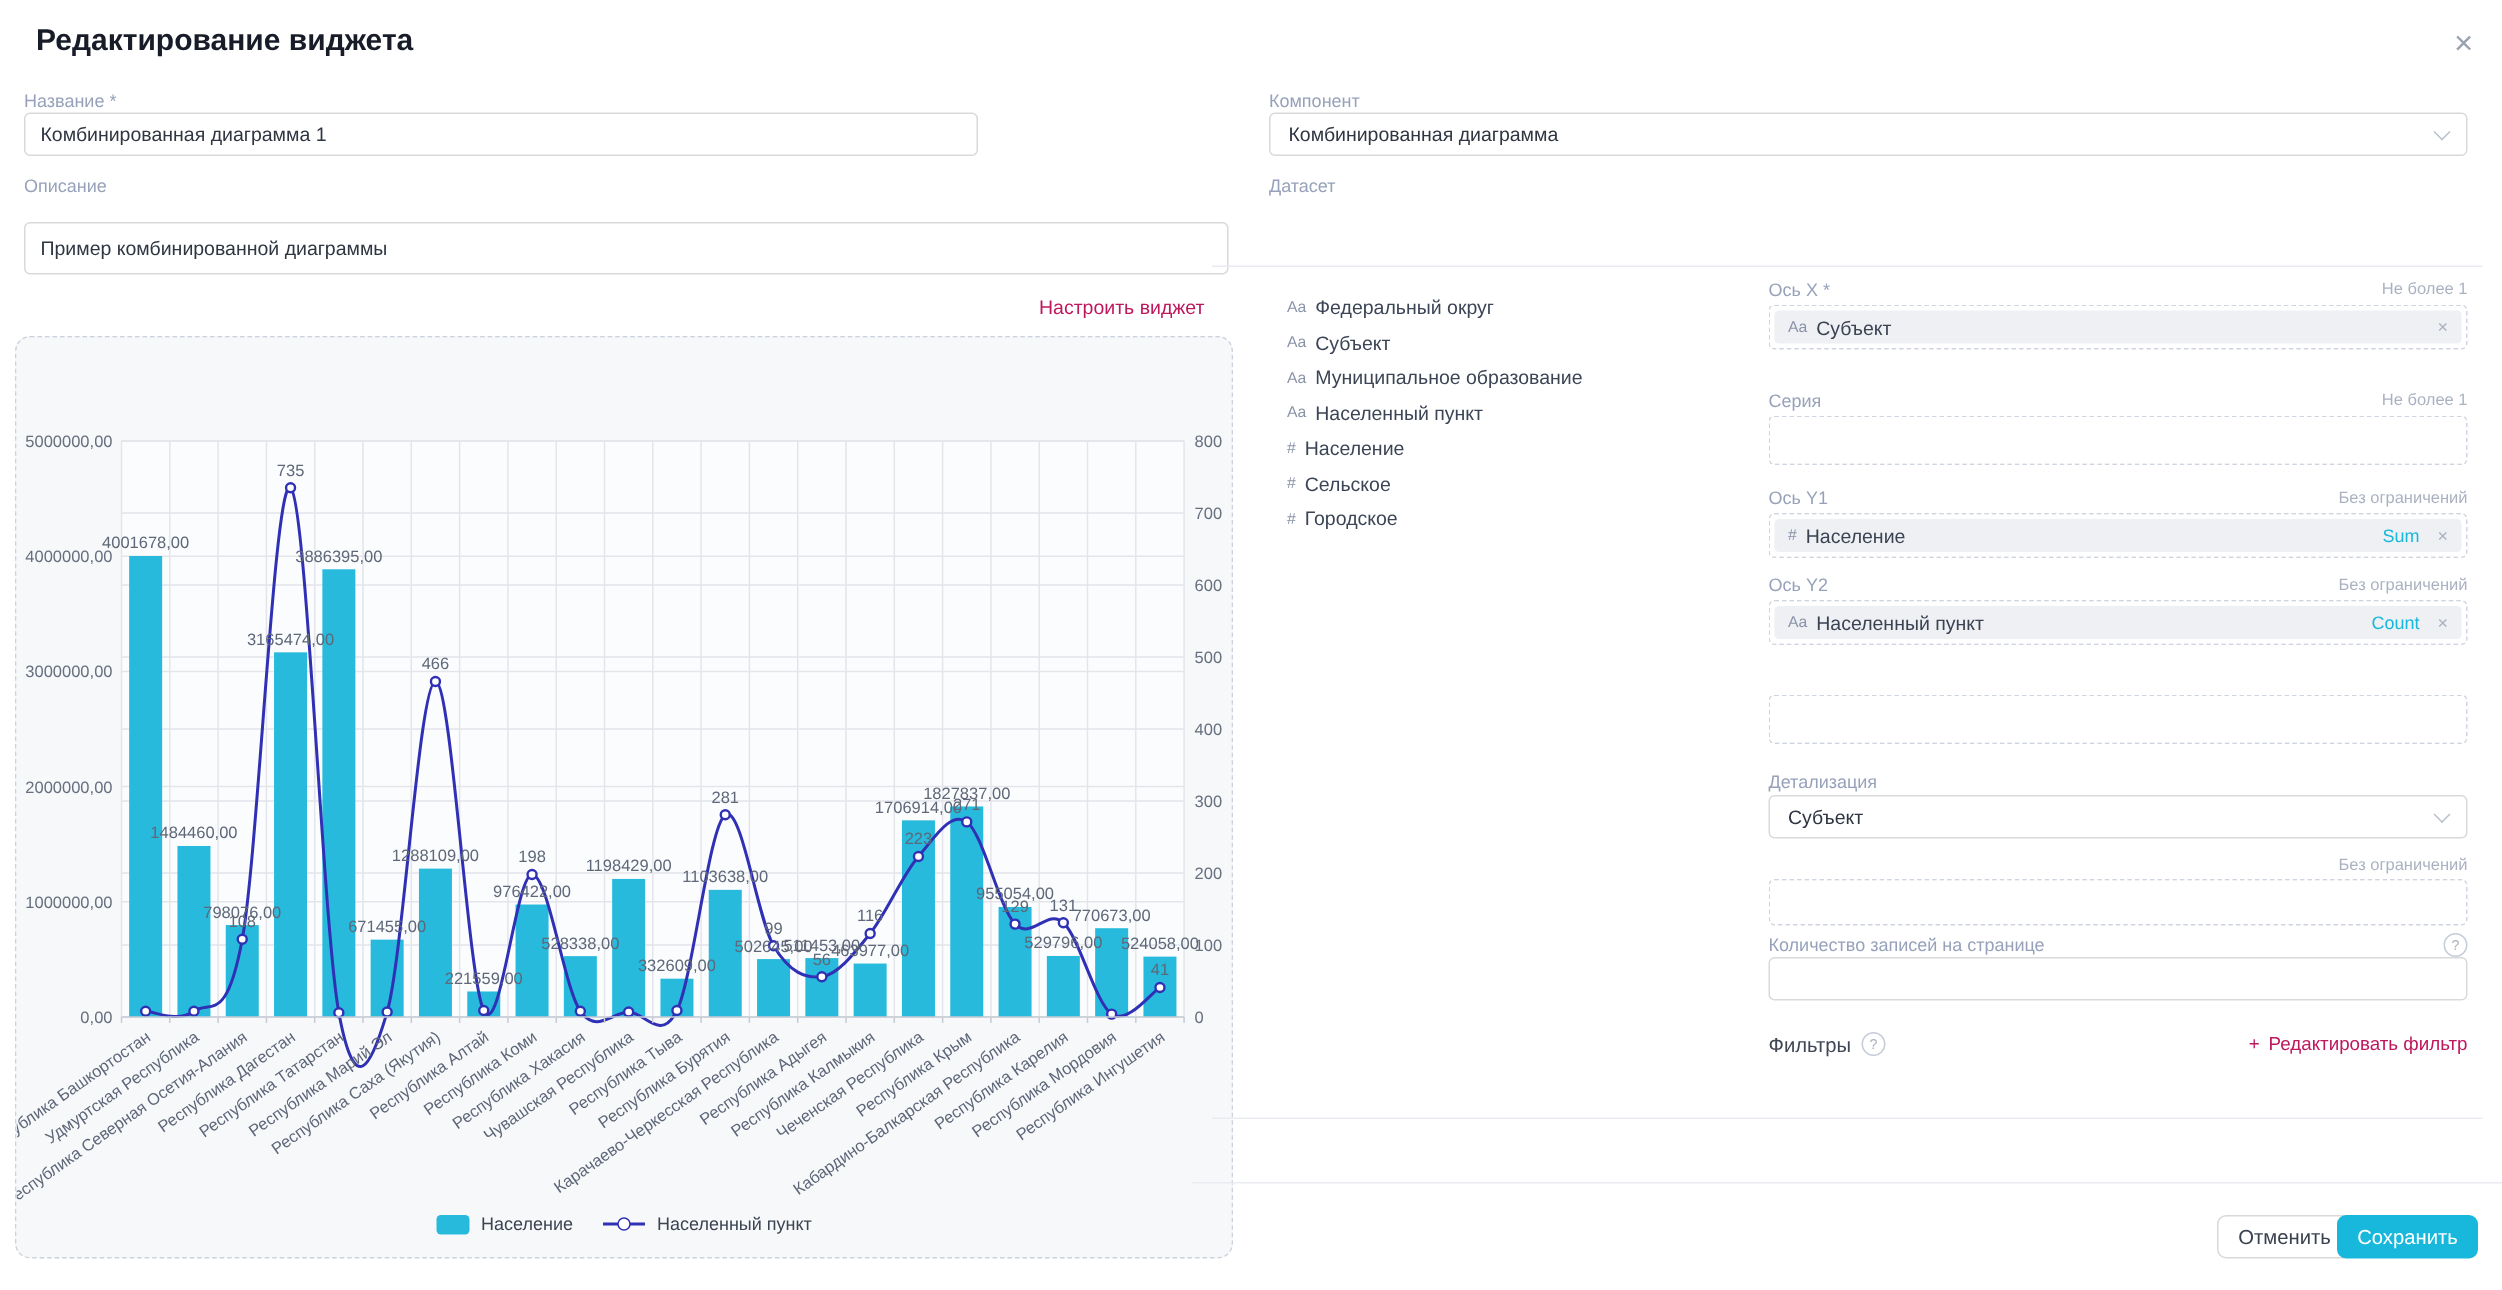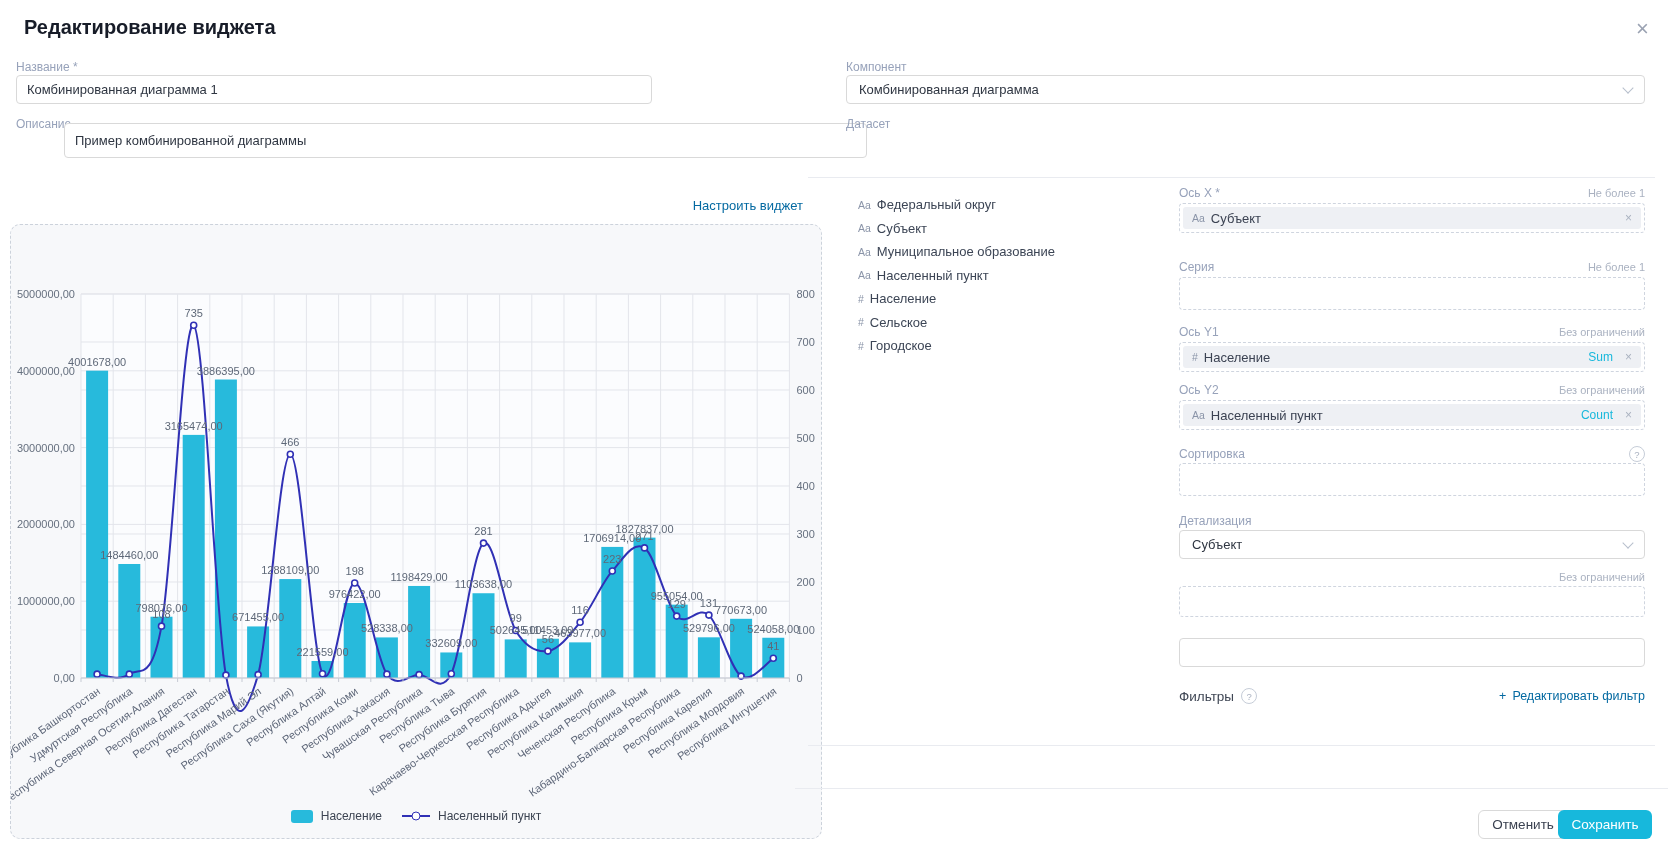--- a/index.html
+++ b/index.html
@@ -22,21 +22,21 @@
            padding:0 9px;font-size:13px;color:#3b4252;}
   .ftype{color:#8a94a8;font-size:10.5px;margin-right:6px;flex:0 0 auto;}
   .agg{color:#17b8dc;font-size:12px;margin-left:auto;}
   .chip-x{color:#aab2c0;font-size:12px;margin-left:12px;cursor:pointer;}
   .chip-x::before{content:"\00D7";}
   .labelrow{display:flex;align-items:center;justify-content:space-between;gap:33px;}
   .qicon{width:14px;height:14px;border:1px solid #c6cdd8;border-radius:50%;color:#a9b1c0;font-size:9.5px;
          display:inline-flex;align-items:center;justify-content:center;flex:0 0 auto;}
   .qicon::before{content:"?";}
   .fielditem{display:flex;align-items:center;height:23.5px;font-size:13px;color:#3c4555;}
-  .link{color:#0369a1;font-size:13px;cursor:pointer;text-decoration:none;}
+  .link{color:#be185d;font-size:13px;cursor:pointer;text-decoration:none;}
   .plus::before{content:"+";margin-right:6px;}
   .hline{border-top:1px solid #e9ebf0;height:0;}
   .chart-card{border:1px dashed #ccd2db;border-radius:10px;background:#f7f8fa;overflow:hidden;}
   .legend{display:flex;align-items:center;justify-content:center;gap:8px;font-size:12px;color:#3c4452;}
   .lg-swatch{width:22px;height:13px;border-radius:3px;display:inline-block;}
   .lg-line{width:28px;height:2px;position:relative;display:inline-block;}
   .lg-dot{position:absolute;left:50%;top:50%;width:7px;height:7px;border-radius:50%;
           background:#fff;transform:translate(-50%,-50%);}
   .btn{display:flex;align-items:center;justify-content:center;border-radius:6px;font-size:13.5px;cursor:pointer;}
   .btn-default{background:#fff;border:1px solid #d9d9d9;color:#3a4150;}
@@ -49,21 +49,21 @@
 <div class="stage">
 
   <div class="abs title" style="left:24px;top:16px;">Редактирование виджета</div>
   <div class="abs close-x" style="left:1636px;top:18px;"></div>
 
   <div class="abs flabel" style="left:16px;top:60px;">Название *</div>
   <div class="abs" style="left:16px;top:75px;width:636px;height:29px;">
     <input class="tinput" value="Комбинированная диаграмма 1" style="">
   </div>
   <div class="abs flabel" style="left:16px;top:117px;">Описание</div>
-  <div class="abs" style="left:16px;top:123px;width:803px;height:35px;margin-left:48px;">
+  <div class="abs" style="left:16px;top:148px;width:803px;height:35px;">
     <input class="tinput" value="Пример комбинированной диаграммы" style="">
   </div>
   <div class="abs" style="left:16px;top:196px;width:787px;text-align:right;">
     <a class="link">Настроить виджет</a>
   </div>
 
   <div class="abs chart-card" style="left:10px;top:224px;width:812px;height:615px;">
     <svg id="chart-svg" width="810" height="576">
         <rect x="70" y="69" width="708.4000000000001" height="384" fill="#FBFCFE"></rect>
         <line x1="70" y1="69" x2="70" y2="453" stroke="#E3E5EB" stroke-width="1"></line>
@@ -333,37 +333,37 @@
   </div>
   <div class="abs dashedbox" style="left:1179px;top:400px;width:466px;height:30px;">
     <div class="chipbar">
       <span class="ftype">Aa</span>
       <span>Населенный пункт</span>
       <span class="agg">Count</span>
       <span class="chip-x"></span>
     </div>
   </div>
 
-  <div class="abs labelrow" style="left:1179px;top:446px;width:466px;">
-    <span class="flabel">Сортировка</span>
-    <span class="qicon"></span>
-  </div>
   <div class="abs dashedbox" style="left:1179px;top:463px;width:466px;height:33px;"></div>
 
   <div class="abs flabel" style="left:1179px;top:514px;">Детализация</div>
   <div class="abs select" style="left:1179px;top:530px;width:466px;height:29px;">
     <span>Субъект</span>
     <span class="chev"></span>
   </div>
 
   <div class="abs labelrow" style="left:1179px;top:571px;width:466px;justify-content:flex-end;">
     <span class="limit">Без ограничений</span>
   </div>
   <div class="abs dashedbox" style="left:1179px;top:586px;width:466px;height:31px;"></div>
 
+  <div class="abs labelrow" style="left:1179px;top:622px;width:466px;">
+    <span class="flabel">Количество записей на странице</span>
+    <span class="qicon"></span>
+  </div>
   <div class="abs" style="left:1179px;top:638px;width:466px;height:29px;">
     <input class="tinput" style="">
   </div>
 
   <div class="abs labelrow" style="left:1179px;top:688px;width:466px;">
     <span style="display:inline-flex;align-items:center;gap:7px;">
       <span style="font-size:13.5px;color:#3f4654;">Фильтры</span>
       <span class="qicon"></span>
     </span>
     <a class="link plus" style="font-size:12.5px;"><span>Редактировать фильтр</span></a>

